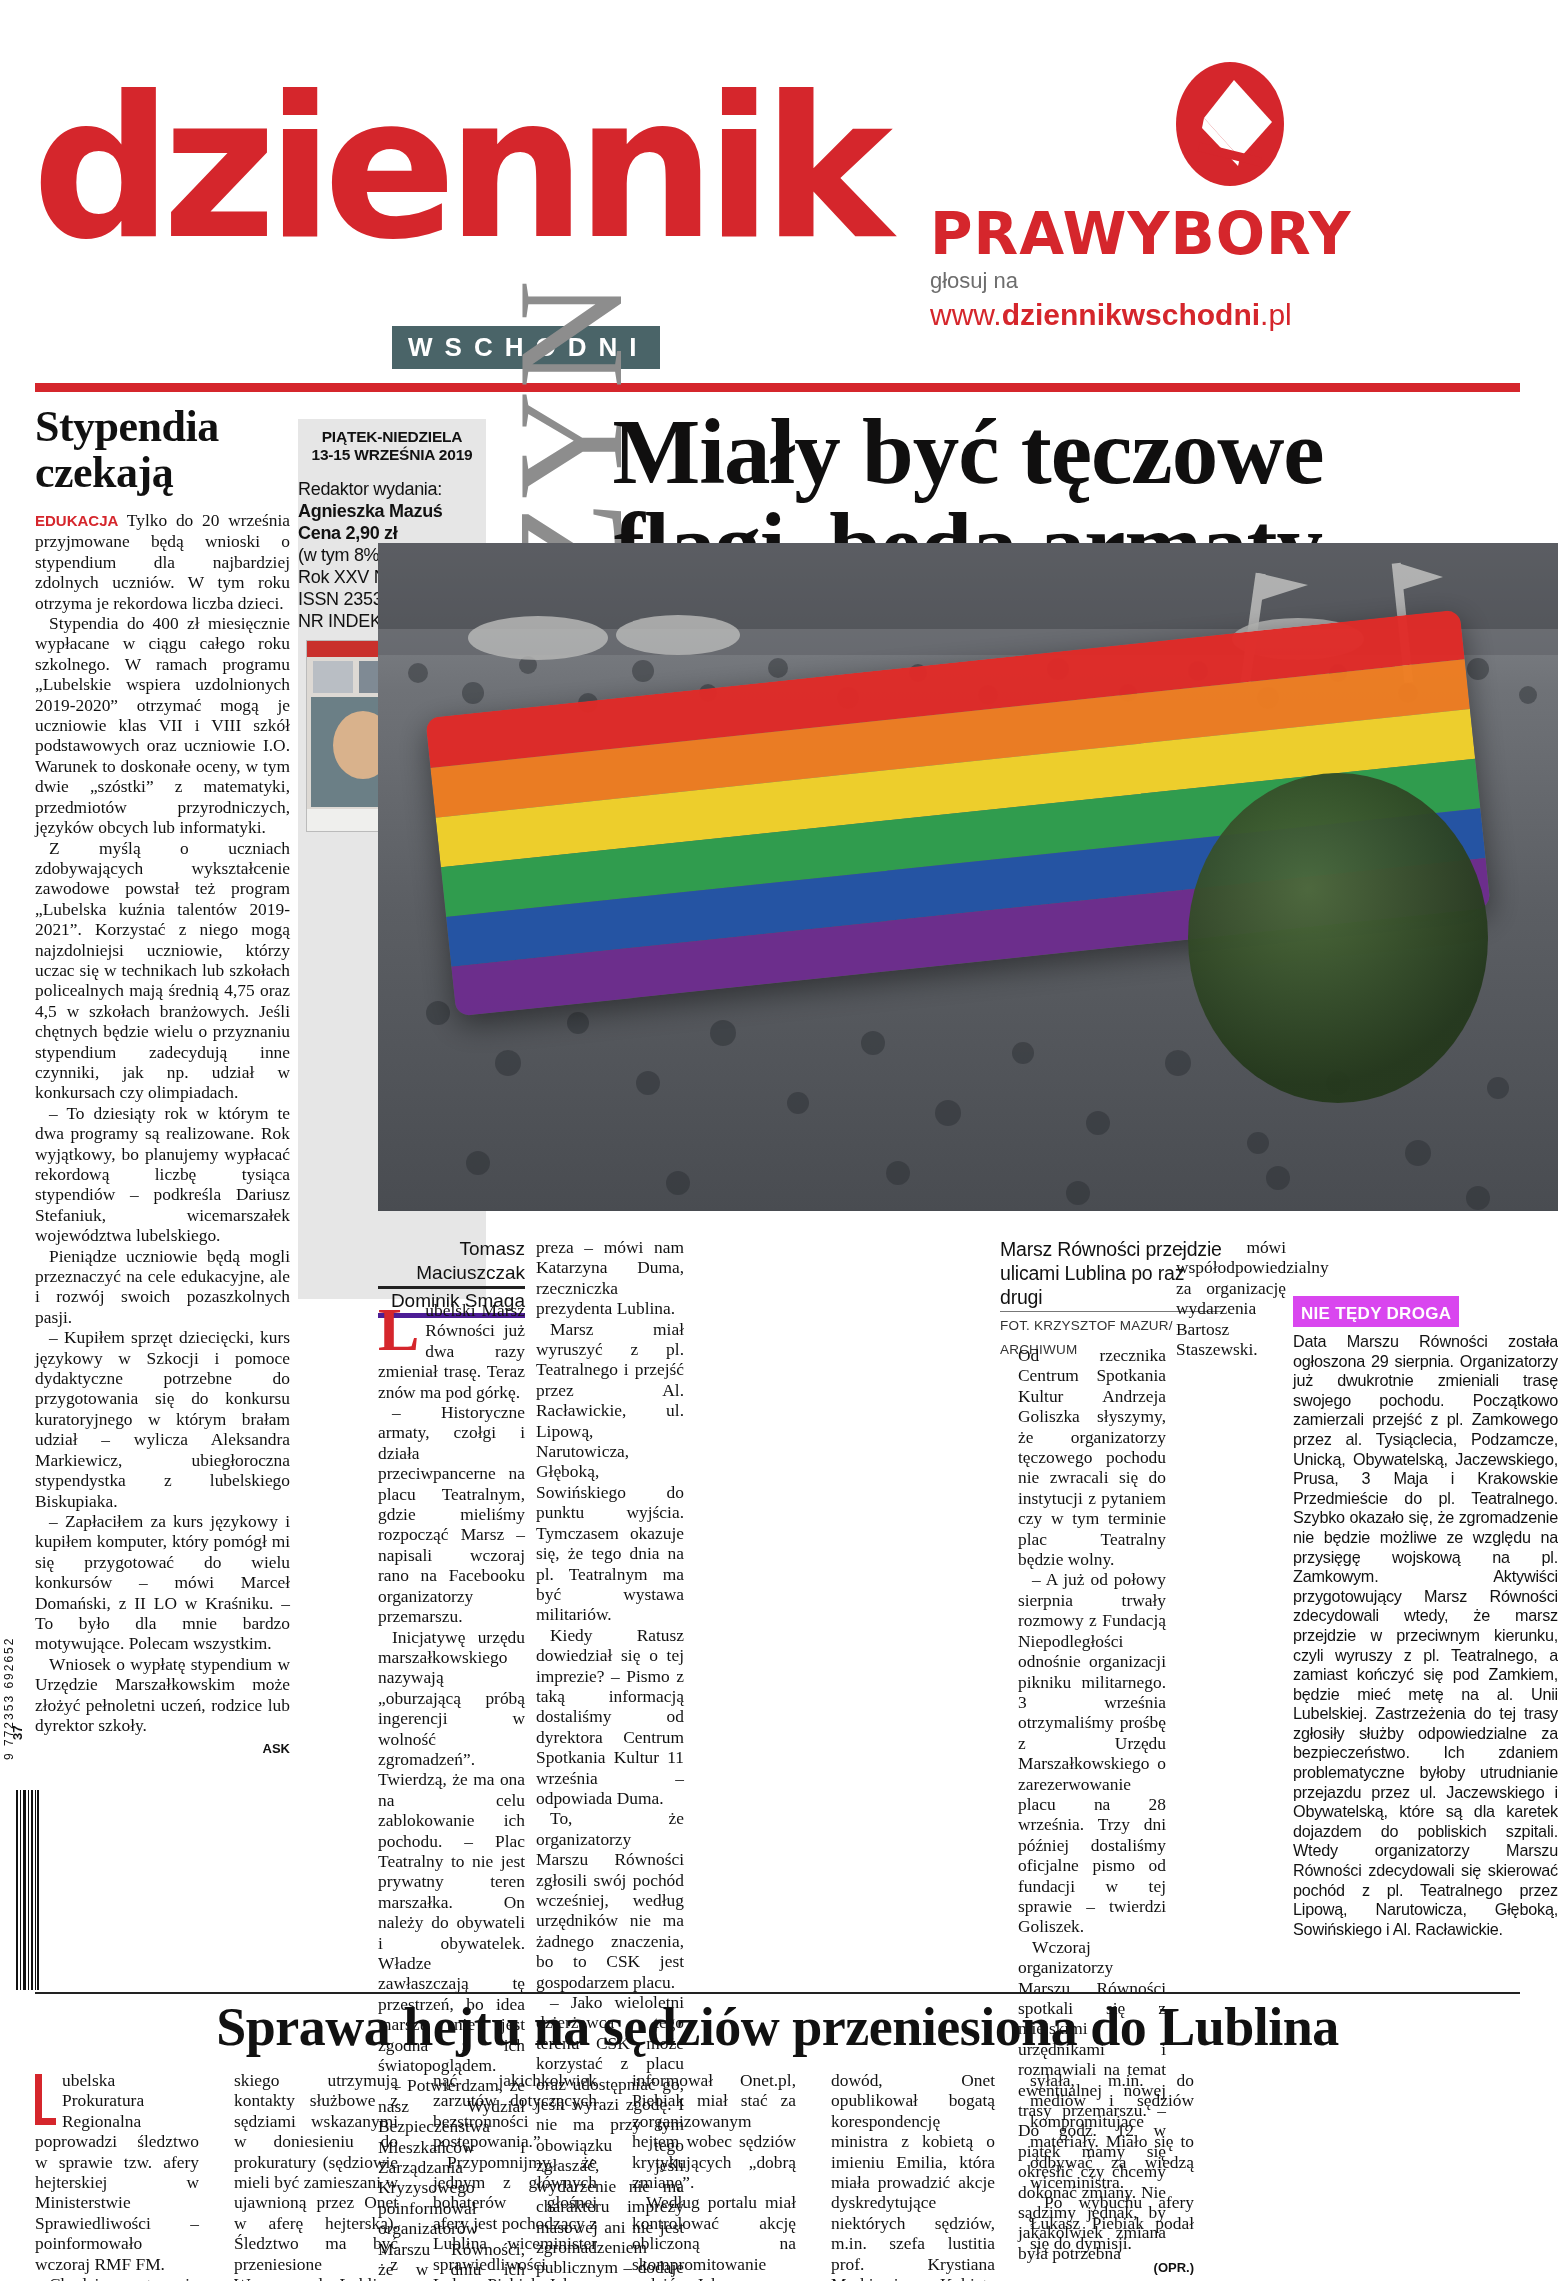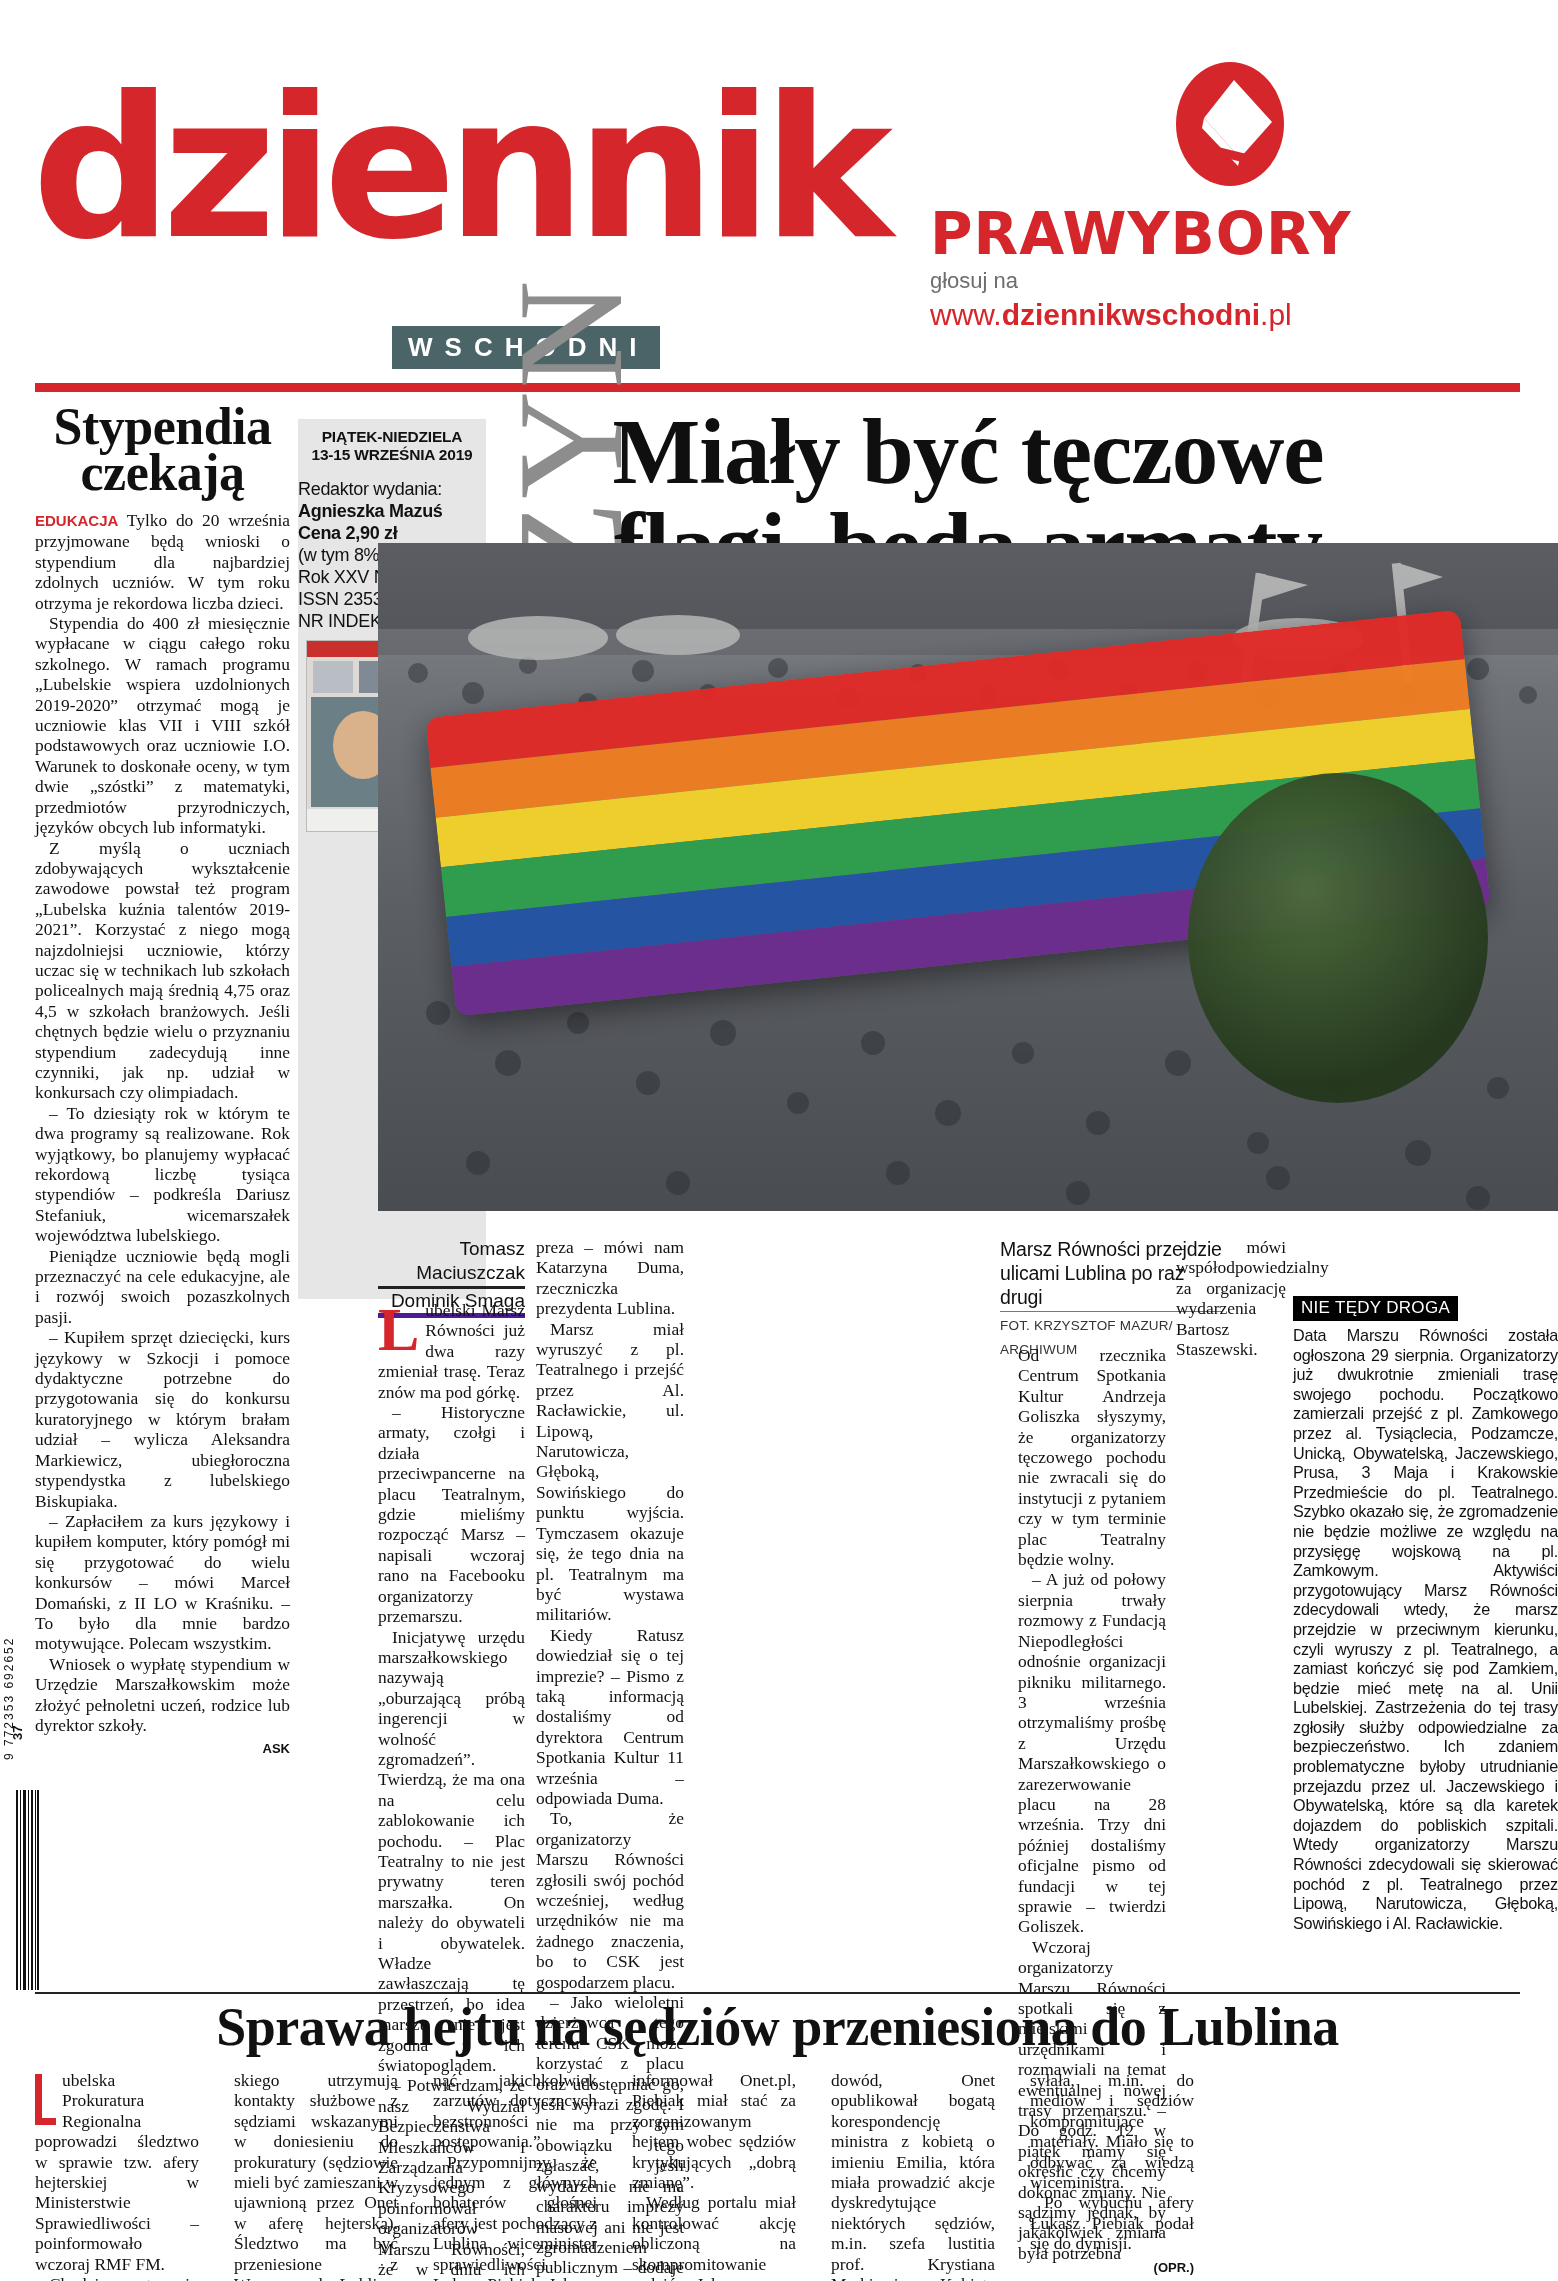--- a/index.html
+++ b/index.html
@@ -19,22 +19,22 @@
   .pb{position:absolute;left:930px;top:62px;width:600px;}
   .pb-mark{width:124px;height:140px;margin:0 auto;position:relative;}
   .pb-word{font-family:"DejaVu Sans",sans-serif;font-weight:bold;font-size:58px;
      letter-spacing:1px;color:#d5262c;line-height:60px;margin-top:2px;}
   .pb-sub{font-family:"Liberation Sans",sans-serif;font-size:22px;color:#6d6d6d;margin-top:4px;}
   .pb-url{font-family:"Liberation Sans",sans-serif;font-size:30px;color:#d5262c;margin-top:4px;}
   .pb-url b{font-weight:bold;}
 
   
   .col-left{position:absolute;left:35px;top:404px;width:255px;}
-  .hl-stypendia{font-family:"Liberation Serif",serif;font-weight:bold;font-size:52px;
-     line-height:46px;text-align:center;letter-spacing:-0.5px;}
+  .hl-stypendia{font-family:"Liberation Serif",serif;font-weight:bold;font-size:44px;
+     line-height:46px;letter-spacing:-0.5px;}
   .body-serif{font-family:"Liberation Serif",serif;font-size:17.4px;line-height:20.4px;
      text-align:justify;text-justify:inter-word;hyphens:auto;}
   .body-serif p{margin:0;text-indent:14px;}
   .body-serif p.first{text-indent:0;}
   .kicker-red{color:#d5262c;font-family:"Liberation Sans",sans-serif;font-weight:bold;font-size:15px;}
   .sig{text-align:right;font-family:"Liberation Sans",sans-serif;font-weight:bold;font-size:13px;margin-top:4px;}
 
   
   .infobox{position:absolute;left:298px;top:419px;width:188px;height:880px;background:#e6e6e6;}
   .ib-date{font-family:"Liberation Sans",sans-serif;font-weight:bold;font-size:15.5px;
@@ -76,23 +76,23 @@
   
   .acol{position:absolute;font-family:"Liberation Serif",serif;font-size:17.4px;
      line-height:20.4px;text-align:justify;hyphens:auto;}
   .acol p{margin:0;text-indent:14px;}
   .acol p.first{text-indent:0;}
   .dropcap{float:left;font-family:"Liberation Serif",serif;font-size:62px;line-height:50px;
      color:#d5262c;font-weight:bold;padding:2px 6px 0 0;margin-top:2px;}
 
   
   .sidebox{position:absolute;left:1293px;top:1296px;width:265px;}
-  .sb-tag{display:inline-block;background:#000000;color:#fff;
-     font-family:"Liberation Sans",sans-serif;font-weight:normal;font-size:17px;
-     padding:2px 8px 3px 8px;letter-spacing:0.3px;}
+  .sb-tag{display:inline-block;background:#d946ef;color:#fff;
+     font-family:"Liberation Sans",sans-serif;font-weight:bold;font-size:17px;
+     padding:8px 8px 3px 8px;letter-spacing:0.3px;}
   .sb-body{font-family:"Liberation Sans",sans-serif;font-size:16.2px;line-height:19.6px;
      text-align:justify;hyphens:auto;margin-top:5px;letter-spacing:-0.2px;}
   .sb-body p{margin:0;}
 
   
   .botrule{position:absolute;left:35px;top:1992px;width:1485px;height:2px;background:#222;}
   .hl-bottom{position:absolute;left:35px;top:1998px;width:1485px;text-align:center;
      font-family:"Liberation Serif",serif;font-weight:bold;font-size:54px;line-height:58px;letter-spacing:-0.5px;}
   .bcol{position:absolute;top:2070px;font-family:"Liberation Serif",serif;font-size:17.4px;
      line-height:20.4px;text-align:justify;hyphens:auto;}

